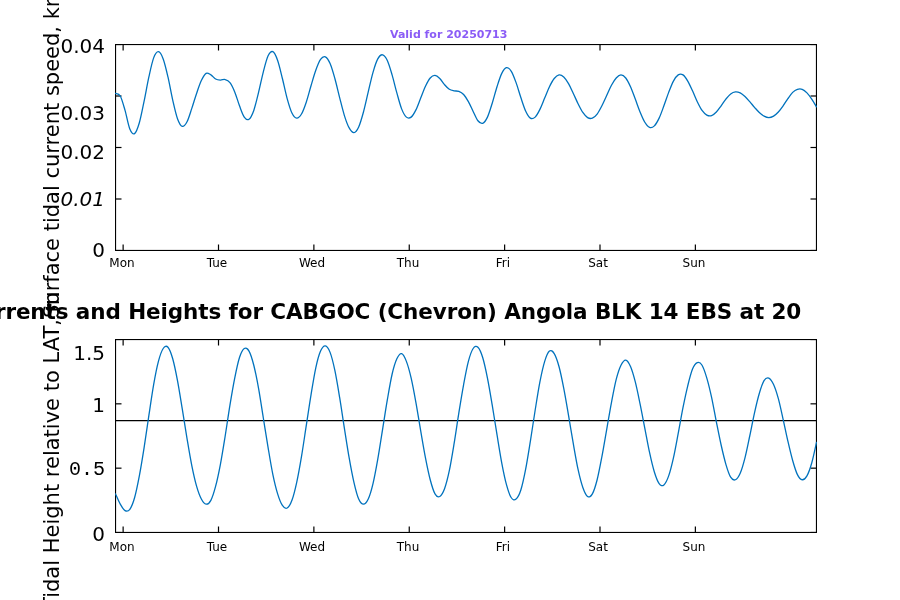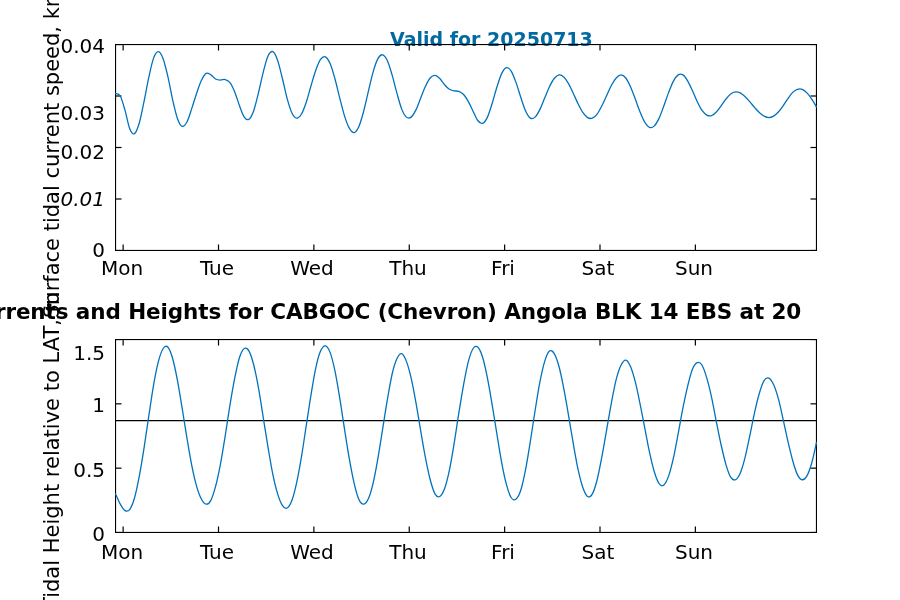--- a/index.html
+++ b/index.html
@@ -50,37 +50,37 @@
     font-size: 21.5px;
     font-weight: bold;
     color: #000;
     white-space: nowrap;
     letter-spacing: -0.1px;
   }
 
   
   .panel-title {
     position: absolute;
-    font-size: 19px;
+    font-size: 11px;
     font-weight: bold;
-    color: #0369a1;
+    color: #8b5cf6;
     white-space: nowrap;
   }
 
   
   .ytick {
     position: absolute;
     font-size: 20px;
     color: #000;
     text-align: right;
     white-space: nowrap;
   }
   .xtick {
     position: absolute;
-    font-size: 20px;
+    font-size: 12px;
     color: #000;
     text-align: center;
     white-space: nowrap;
   }
 
   svg { display: block; }
   .plotbox {
     position: absolute;
   }
 </style>
@@ -142,21 +142,21 @@
   <div class="ylabel" id="ylabel-top">Surface tidal current speed, kn</div>
 
   <div class="ylabel" id="ylabel-bot">Tidal Height relative to LAT, m</div>
 
   <div id="suptitle">Currents and Heights for CABGOC (Chevron)  Angola BLK 14  EBS at 20</div>
 
   <div class="plotbox" style="left:0; top:300px; width:900px; height:300px;">
 
     <div class="ytick" style="left:30px; top:29px;  width:75px;margin-top:12px;">1.5</div>
     <div class="ytick" style="left:30px; top:93px;  width:75px;">1</div>
-    <div class="ytick" style="left:30px; top:158px; width:75px;">0.5</div>
+    <div class="ytick" style="left:30px; top:158px; width:75px;font-family:Liberation Mono, monospace;">0.5</div>
     <div class="ytick" style="left:30px; top:222px; width:75px;">0</div>
 
     <div class="xtick" style="left:82px;  top:240px; width:80px;">Mon</div>
     <div class="xtick" style="left:177px; top:240px; width:80px;">Tue</div>
     <div class="xtick" style="left:272px; top:240px; width:80px;">Wed</div>
     <div class="xtick" style="left:368px; top:240px; width:80px;">Thu</div>
     <div class="xtick" style="left:463px; top:240px; width:80px;">Fri</div>
     <div class="xtick" style="left:558px; top:240px; width:80px;">Sat</div>
     <div class="xtick" style="left:654px; top:240px; width:80px;">Sun</div>
 

